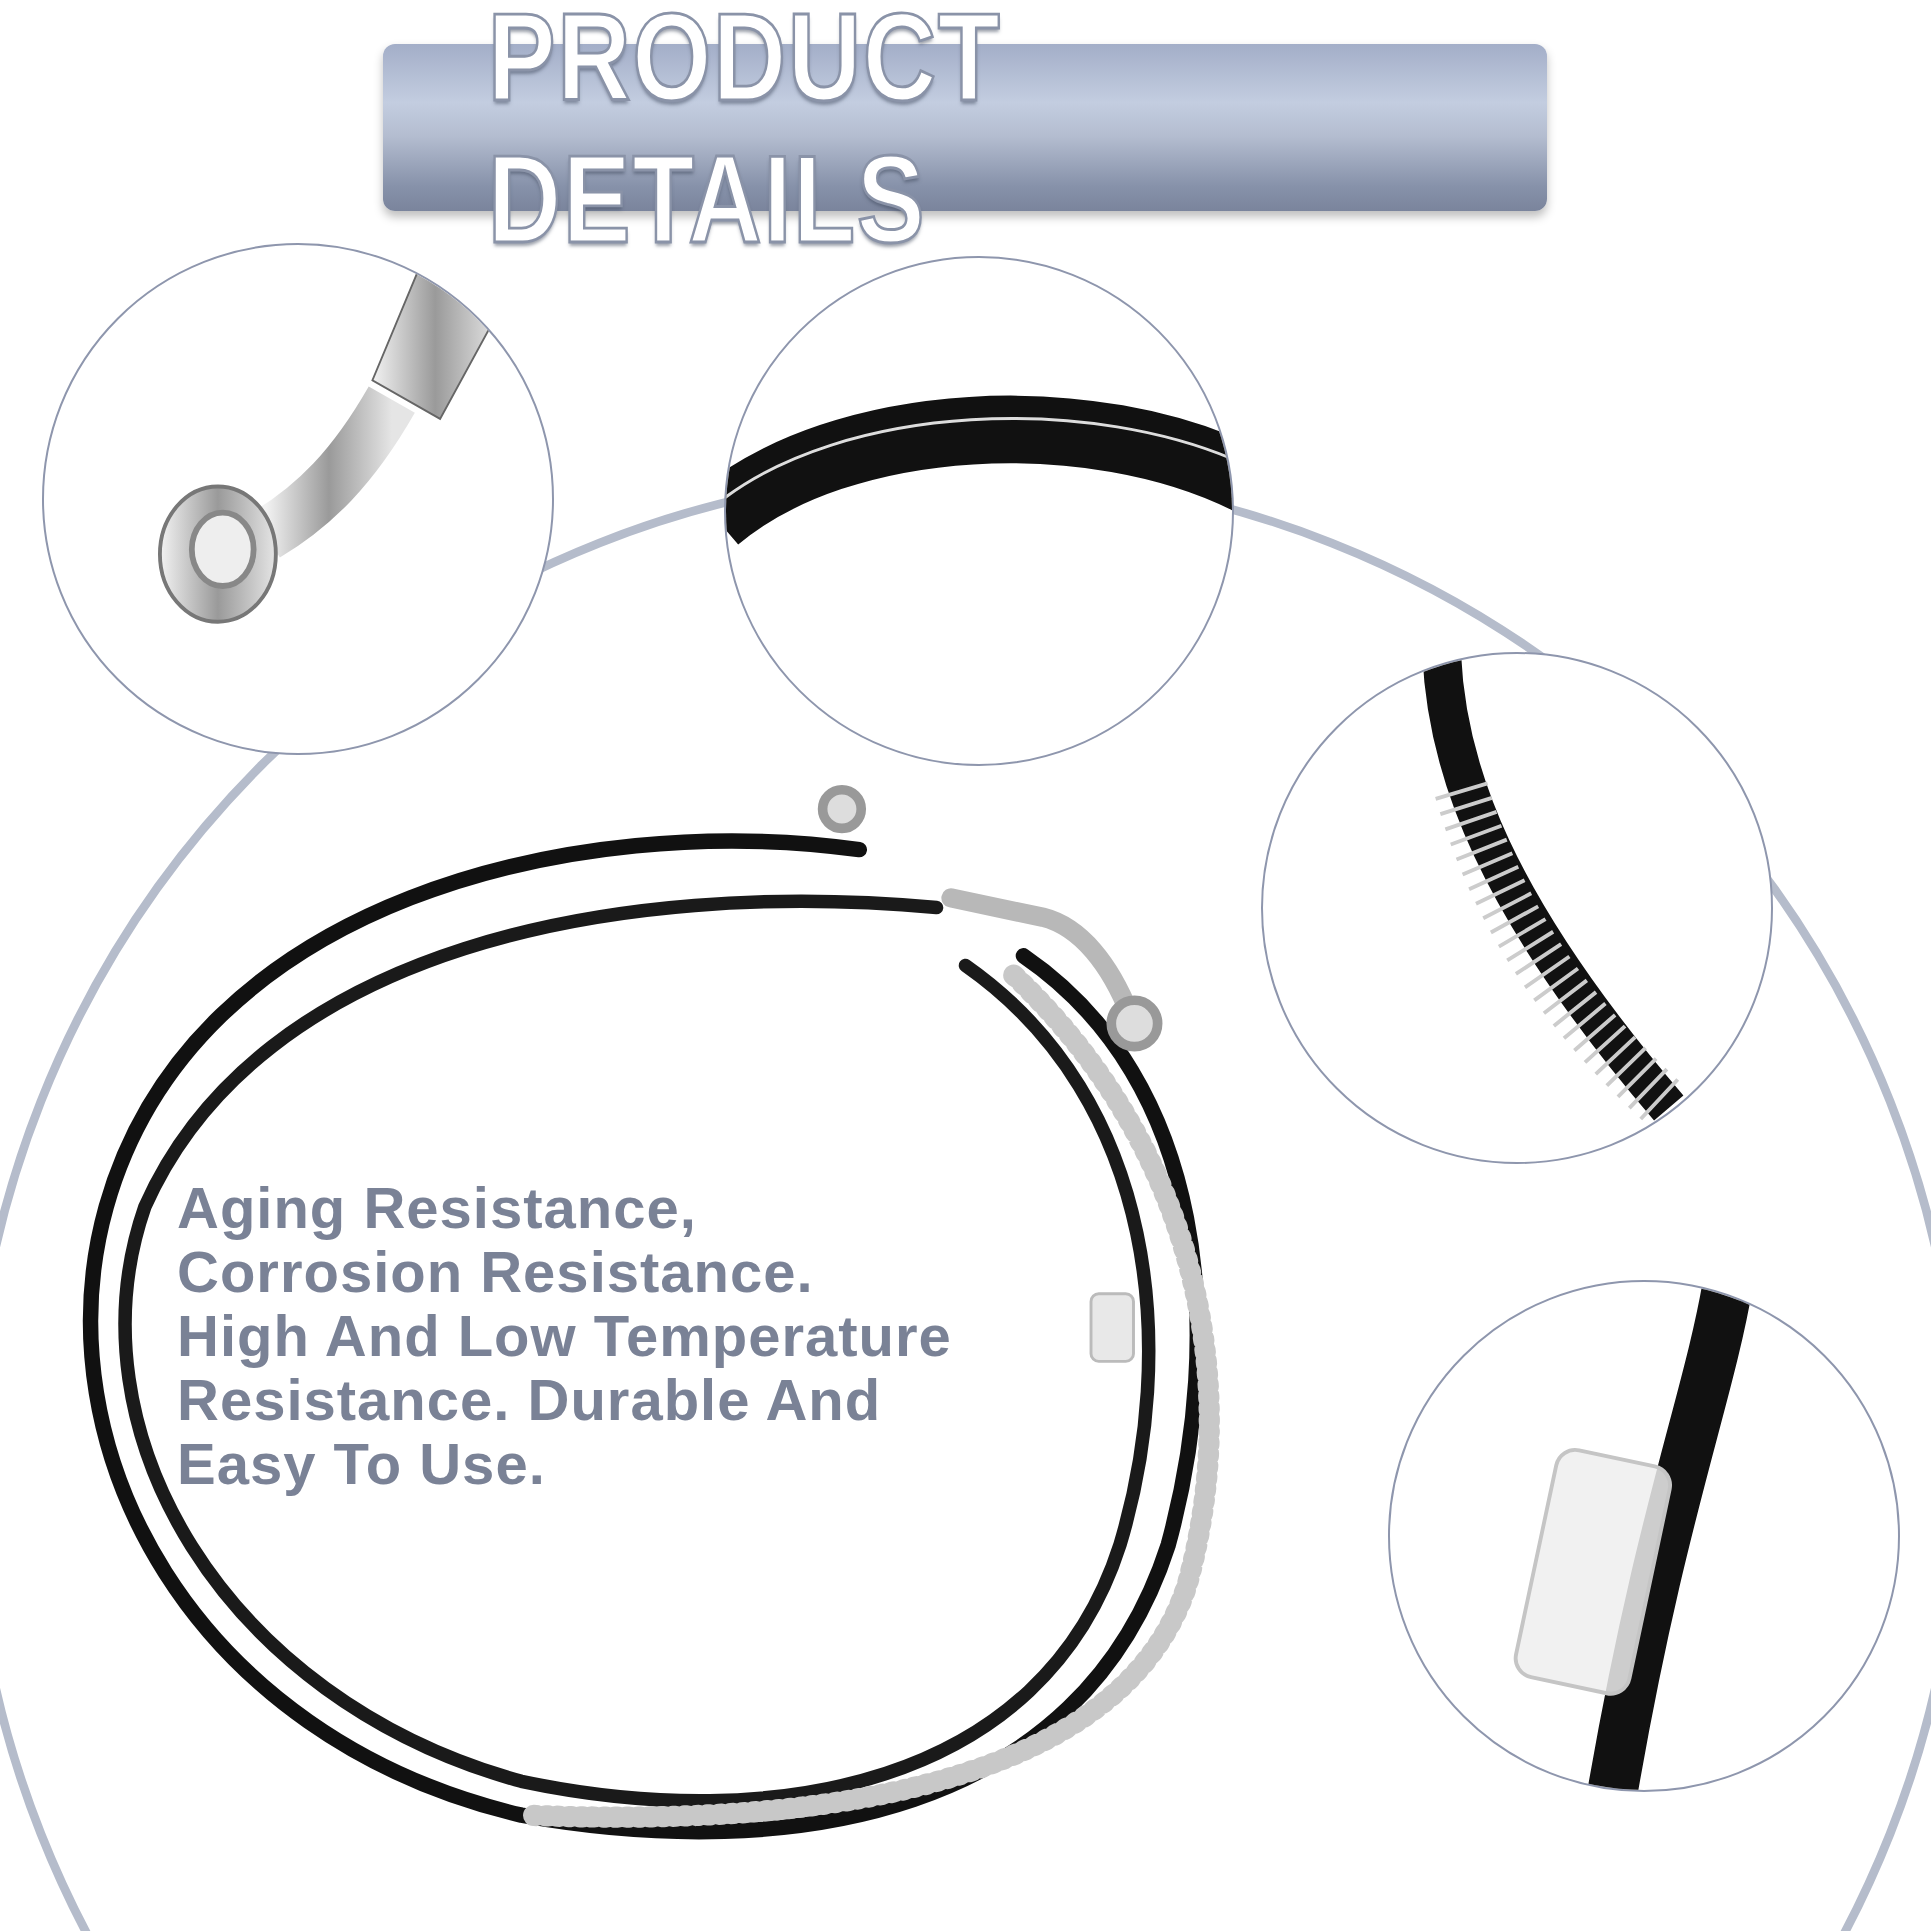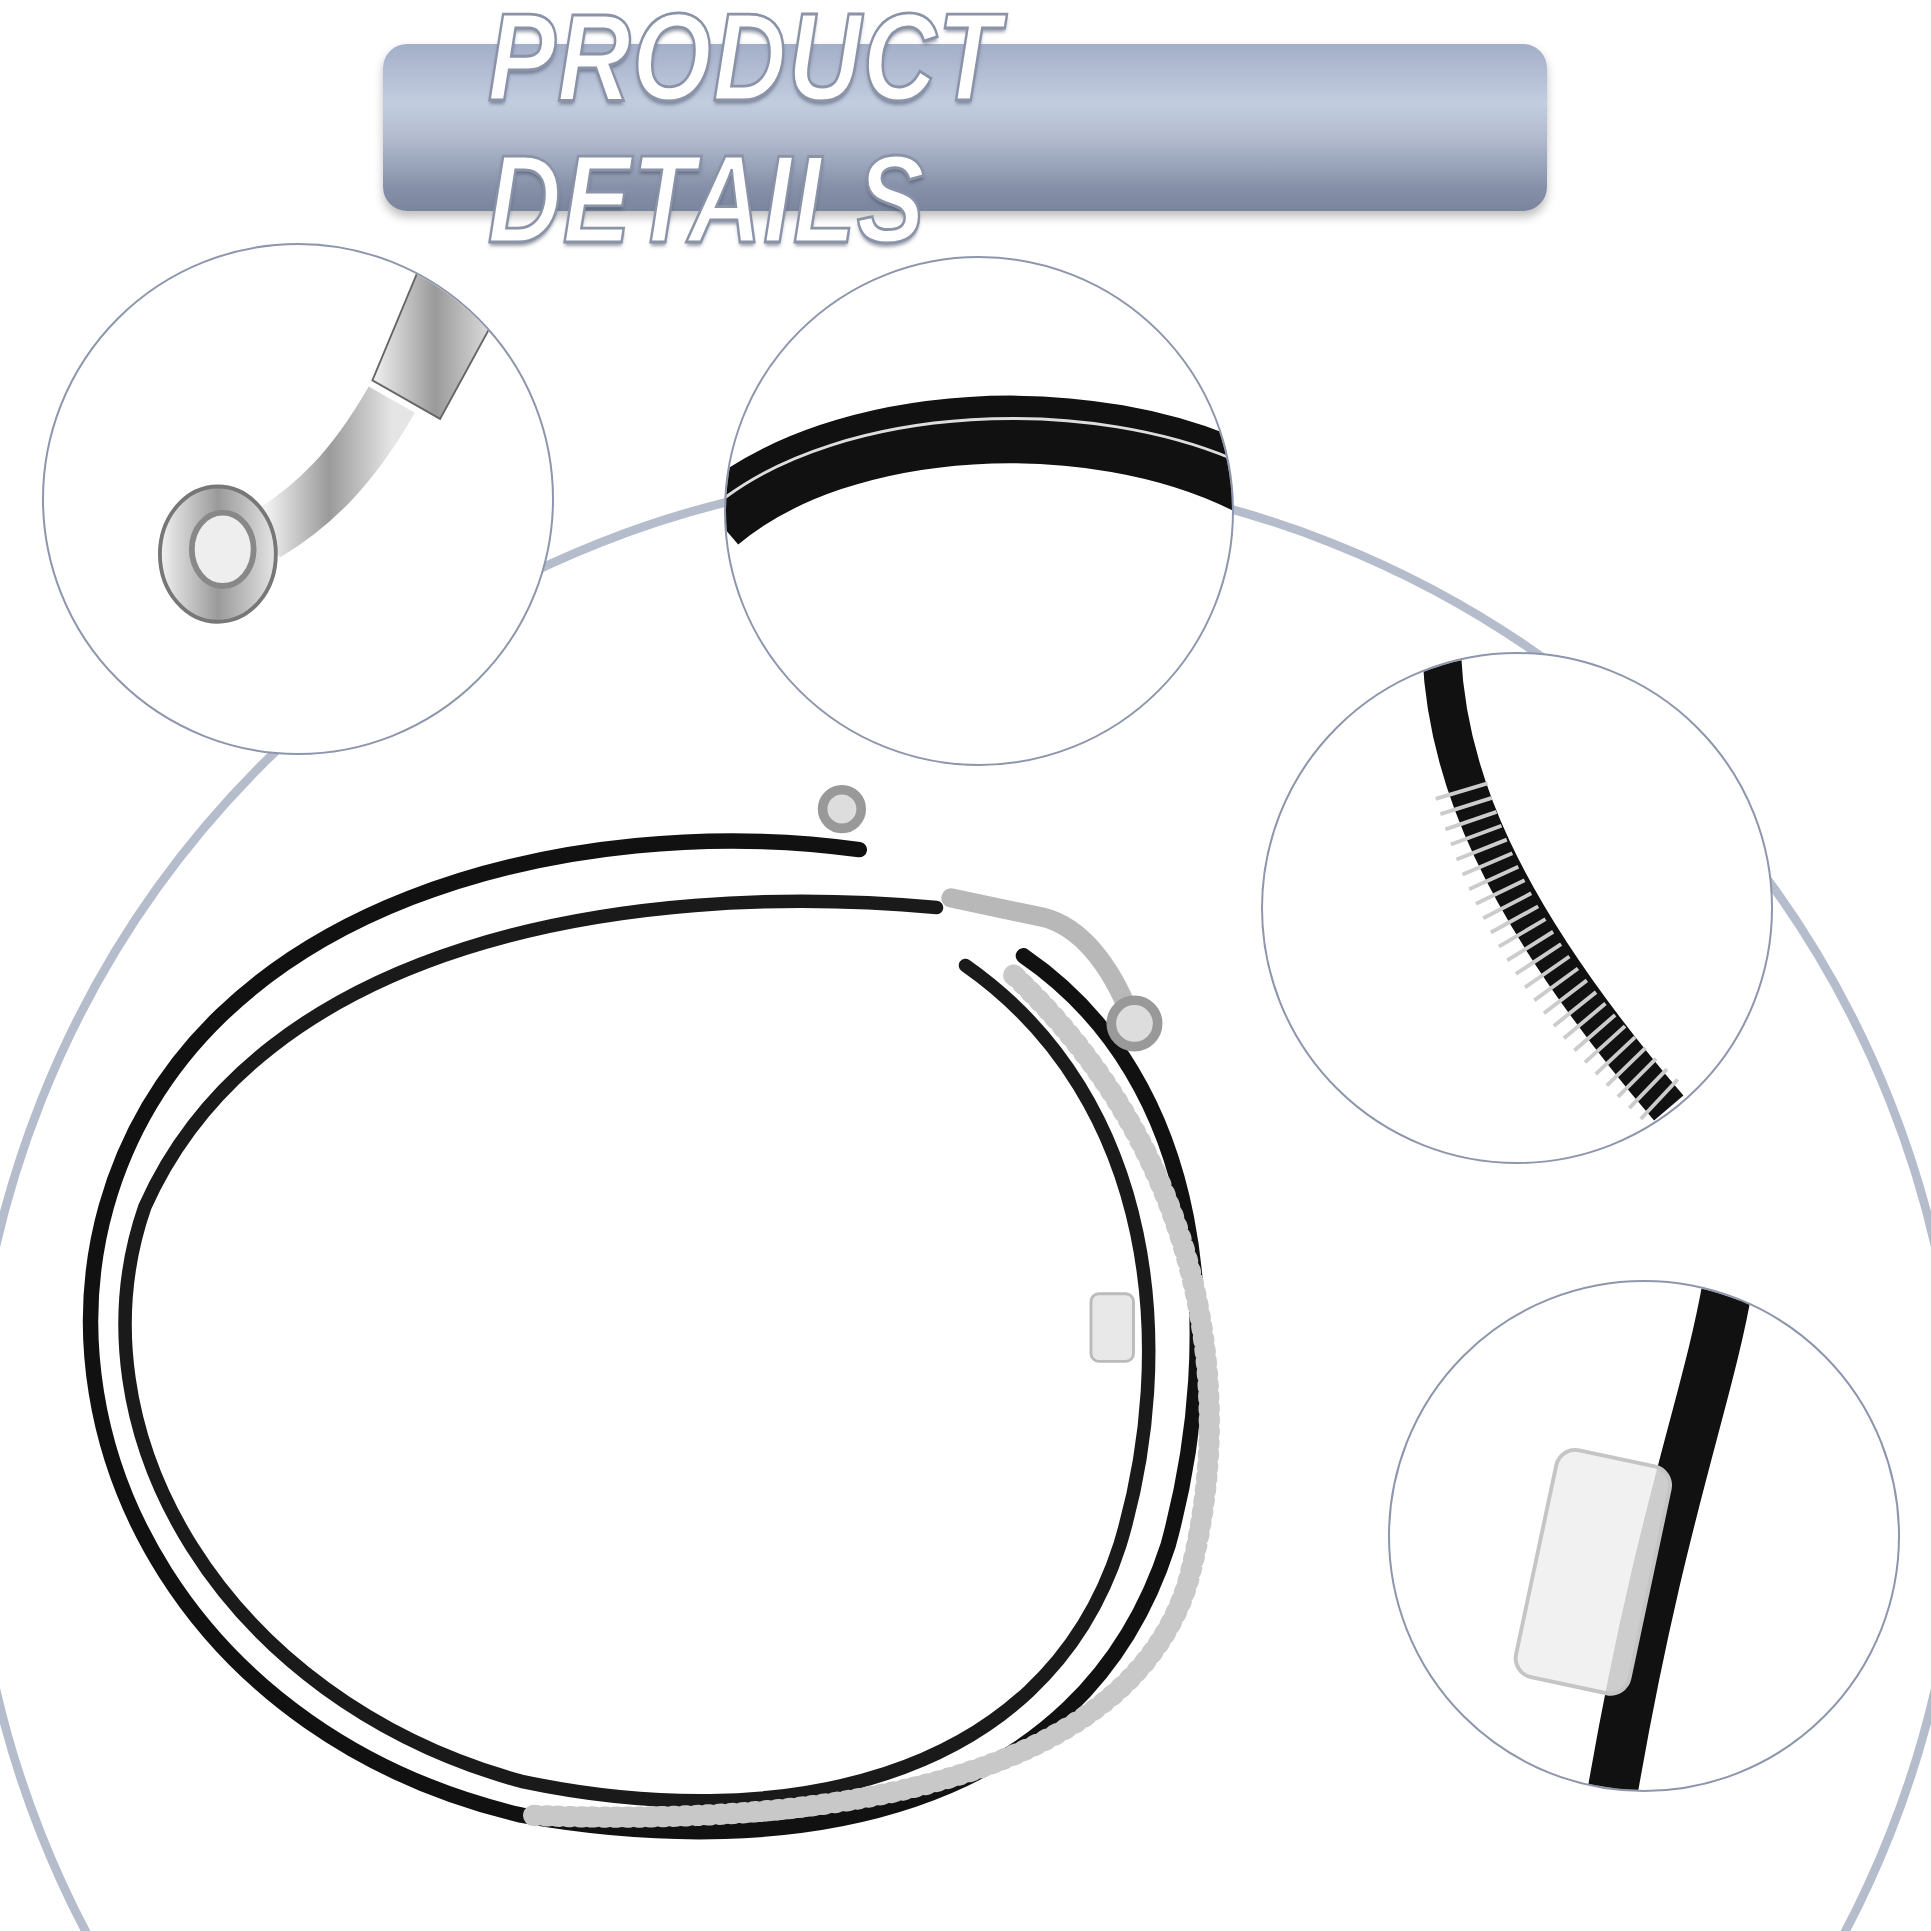--- a/index.html
+++ b/index.html
@@ -1,19 +1,19 @@
 <!DOCTYPE html>
 <html><head>
 <meta charset="utf-8">
 <style>
   html,body{margin:0;padding:0;background:#fff;}
   #stage{position:relative;width:1931px;height:1931px;overflow:hidden;background:#fff;font-family:"Liberation Sans",sans-serif;}
-  .banner{position:absolute;left:383px;top:44px;width:1164px;height:167px;border-radius:24px;
+  .banner{position:absolute;left:383px;top:44px;width:1164px;height:167px;border-radius:12px;
     background:linear-gradient(180deg,#a3aec8 0%,#c3cde0 35%,#b4bdd0 55%,#8792aa 85%,#7a849c 100%);
-    box-shadow:0 5.8px 9.7px rgba(0,0,0,0.25);display:flex;align-items:center;justify-content:center;font-style:italic;}
+    box-shadow:0 5.8px 9.7px rgba(0,0,0,0.25);display:flex;align-items:center;justify-content:center;}
   .banner-title{font-family:"Liberation Sans",sans-serif;font-weight:bold;font-size:124px;color:#fff;letter-spacing:1.9px;
     transform:scaleX(0.82);-webkit-text-stroke:2.9px #8a93a8;text-shadow:0 3.9px 3.9px rgba(60,70,90,0.5);}
   svg.bg{position:absolute;left:0;top:0;}
   .circle{position:absolute;border-radius:50%;border:2.9px solid #8e96ad;background:#fff;overflow:hidden;box-sizing:border-box;}
   .feature-text{position:absolute;left:177px;top:1176px;width:927px;color:#7a8296;font-weight:bold;font-size:58px;line-height:64px;letter-spacing:1px;}
   .feature-text span{display:block;}
 </style>
 </head>
 <body>
 
@@ -68,14 +68,21 @@
     </svg>
   </div>
 
   <div class="circle" style="left:1388px;top:1280px;width:512px;height:512px;">
     <svg width="512" height="512" viewBox="0 0 530 530">
       <path d="M350 0 C 330 120, 280 240, 230 530" stroke="#111" stroke-width="52" fill="none"></path>
       <rect x="150" y="180" width="120" height="240" rx="20" transform="rotate(12 210 300)" fill="#eeeeee" fill-opacity="0.85" stroke="#c5c5c5" stroke-width="4"></rect>
     </svg>
   </div>
 
+  <div class="feature-text">
+    <span>Aging Resistance,</span>
+    <span>Corrosion Resistance.</span>
+    <span>High And Low Temperature</span>
+    <span>Resistance. Durable And</span>
+    <span>Easy To Use.</span>
+  </div>
 </div>
 
 
 </body></html>

